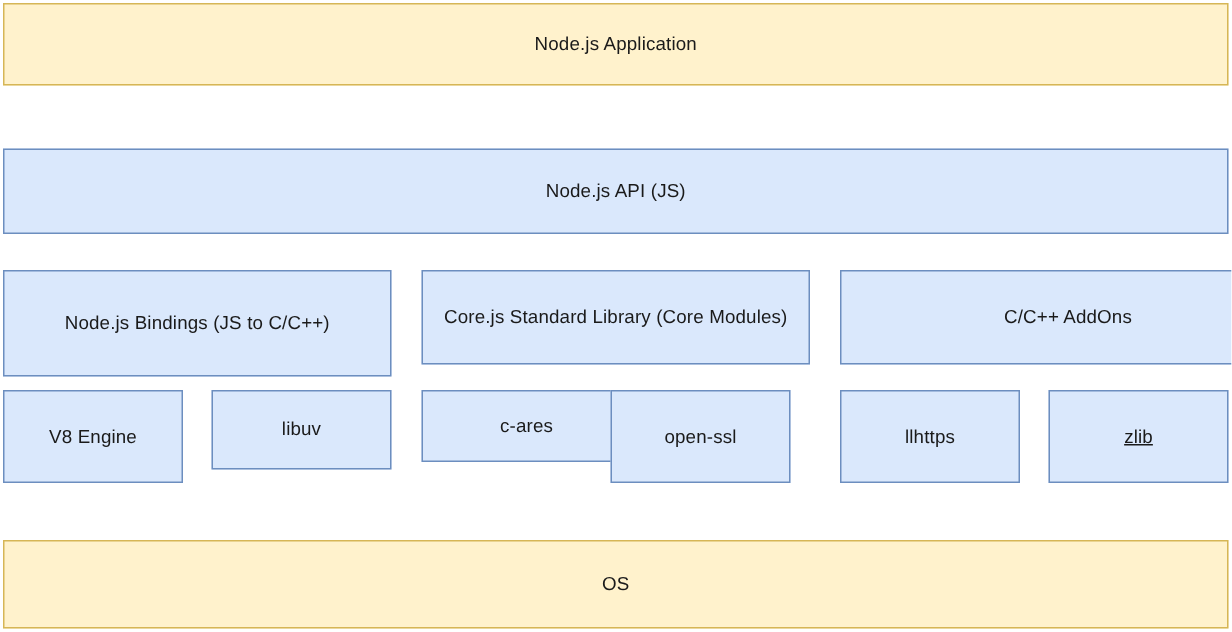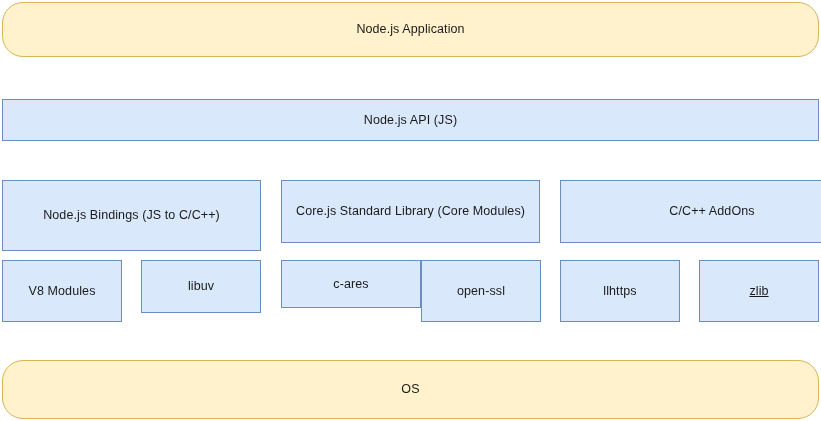--- a/index.html
+++ b/index.html
@@ -40,44 +40,43 @@
   }
 
   .node-blue {
     background: #dae8fc;
     border-color: #6c8ebf;
   }
 
   .node-yellow {
     background: #fff2cc;
     border-color: #d6b656;
-    border-radius: 21px;
   }
 
   .node-label {
     display: block;
     white-space: nowrap;
   }
 
   
   .r-app      { left: 2px;   top: 2px;   width: 817px; height: 55px; }
 
   
-  .r-api      { left: 2px;   top: 99px;  width: 817px; height: 42px; }
+  .r-api      { left: 2px;   top: 99px;  width: 817px; height: 57px; }
 
   
   .r-bindings { left: 2px;   top: 180px; width: 259px; height: 71px; }
   .r-stdlib   { left: 281px; top: 180px; width: 259px; height: 63px; }
   .r-addons   { left: 560px; top: 180px; width: 304px; height: 63px; }
 
   
   .r-v8       { left: 2px;   top: 260px; width: 120px; height: 62px; }
   .r-libuv    { left: 141px; top: 260px; width: 120px; height: 53px; }
   .r-cares    { left: 281px; top: 260px; width: 140px; height: 48px; }
-  .r-openssl  { left: 421px; top: 260px; width: 120px; height: 62px; }
+  .r-openssl  { left: 407px; top: 260px; width: 120px; height: 62px; }
   .r-llhttps  { left: 560px; top: 260px; width: 120px; height: 62px; }
   .r-zlib     { left: 699px; top: 260px; width: 120px; height: 62px; text-decoration: underline; }
 
   
   .r-os       { left: 2px;   top: 360px; width: 817px; height: 59px; }
 </style>
 </head>
 <body>
 
 <div id="diagram">
@@ -96,21 +95,21 @@
 
   <div class="node node-blue r-stdlib">
     <span class="node-label">Core.js Standard Library (Core Modules)</span>
   </div>
 
   <div class="node node-blue r-addons">
     <span class="node-label">C/C++ AddOns</span>
   </div>
 
   <div class="node node-blue r-v8">
-    <span class="node-label">V8 Modules</span>
+    <span class="node-label">V8 Engine</span>
   </div>
 
   <div class="node node-blue r-libuv">
     <span class="node-label">libuv</span>
   </div>
 
   <div class="node node-blue r-cares">
     <span class="node-label">c-ares</span>
   </div>
 

